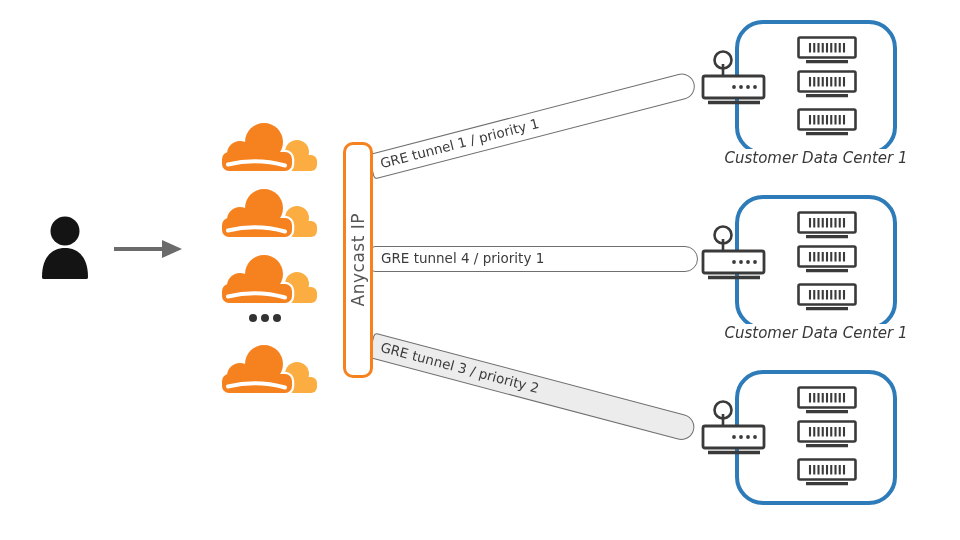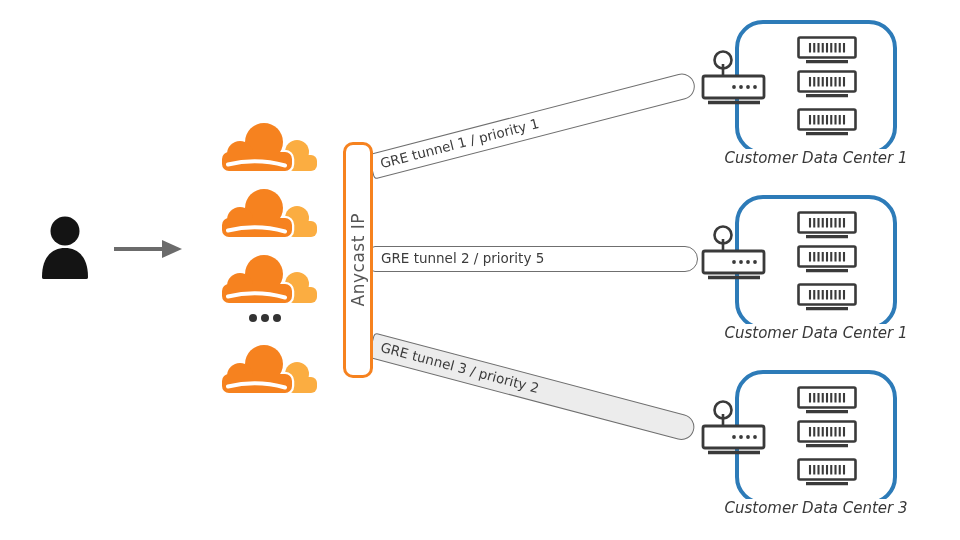--- a/index.html
+++ b/index.html
@@ -139,21 +139,21 @@
     <div class="dot"></div>
   </div>
   <svg class="cloud-svg cloud-4">
       <use href="#sym-cloud" xlink:href="#sym-cloud"></use>
     </svg>
 
   <div class="tunnel tunnel-1">
     <span class="tunnel-label">GRE tunnel 1 / priority 1</span>
   </div>
   <div class="tunnel tunnel-2">
-    <span class="tunnel-label">GRE tunnel 2 / priority 5</span>
+    <span class="tunnel-label">GRE tunnel 4 / priority 1</span>
   </div>
   <div class="tunnel tunnel-3">
     <span class="tunnel-label">GRE tunnel 3 / priority 2</span>
   </div>
 
   <div class="anycast">
     <span>Anycast IP</span>
   </div>
 
   <div class="dc" style="top:20px">
@@ -197,16 +197,15 @@
       </svg>
     <svg class="server-svg server-1">
         <use href="#sym-server" xlink:href="#sym-server"></use>
       </svg>
     <svg class="server-svg server-2">
         <use href="#sym-server" xlink:href="#sym-server"></use>
       </svg>
     <svg class="server-svg server-3">
         <use href="#sym-server" xlink:href="#sym-server"></use>
       </svg>
-    <div class="dc-label">Customer Data Center 3</div>
   </div>
 
 </div>
 
 </body></html>

